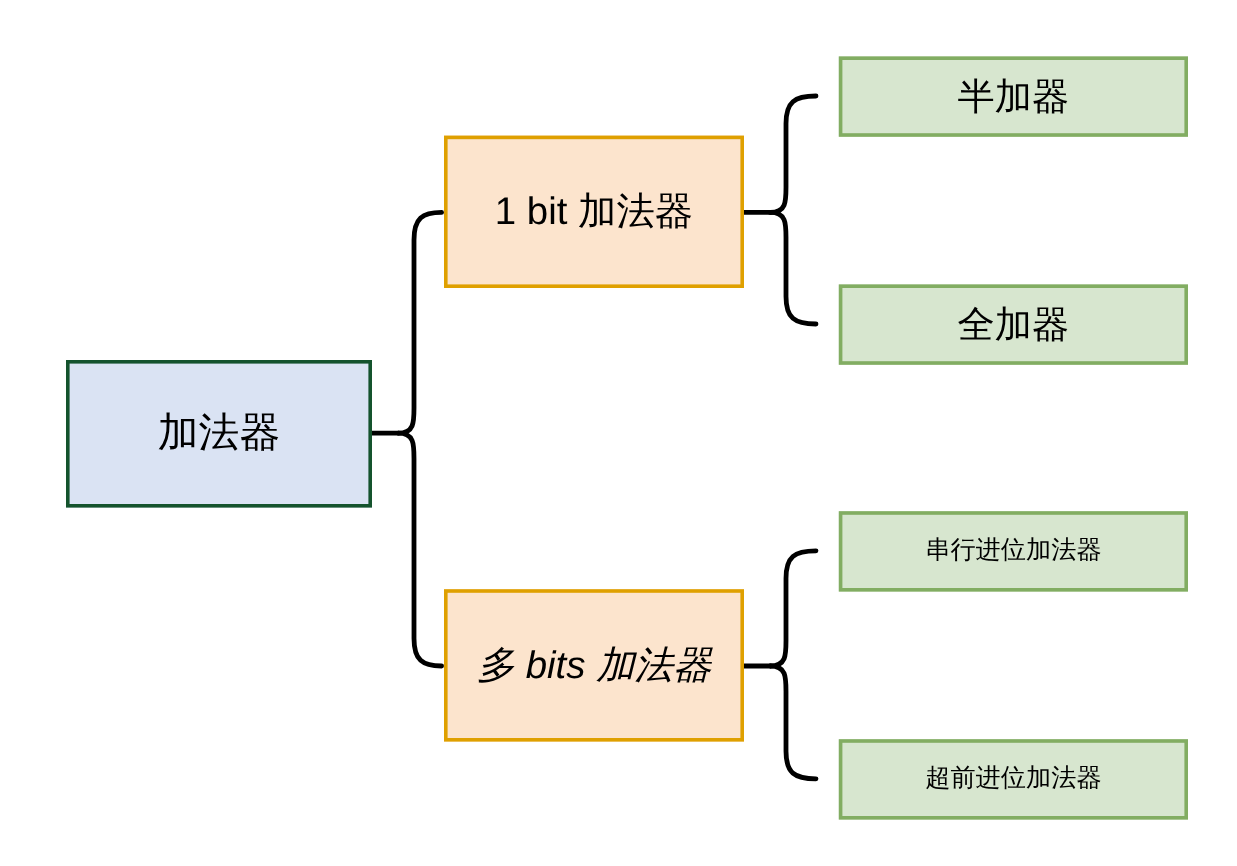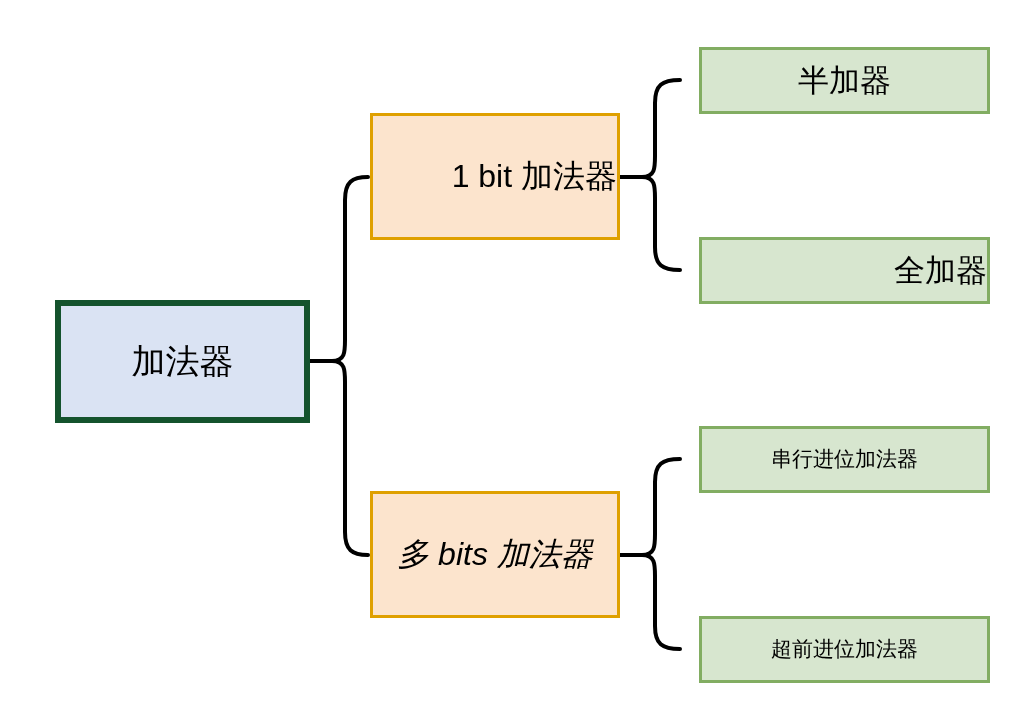--- a/index.html
+++ b/index.html
@@ -26,44 +26,44 @@
     line-height: 1.15;
     white-space: nowrap;
     user-select: none;
   }
   .node-root {
     left: 55px;
     top: 300px;
     width: 255px;
     height: 123px;
     background: #dae3f3;
-    border: 6px solid #14532d;
+    border: 3px solid #14532d;
     font-size: 34px;
   }
   .node-branch {
     left: 370px;
     width: 250px;
     height: 127px;
     background: #fce4cd;
     border: 3px solid #dfa000;
     font-size: 32px;
   }
-  .node-branch.b1 { top: 113px; justify-content: flex-end; }
+  .node-branch.b1 { top: 113px; }
   .node-branch.b2 { top: 491px; font-style: italic; }
   .node-leaf {
     left: 682px;
     width: 291px;
     height: 67px;
     background: #d7e6cf;
     border: 3px solid #82ad62;
     font-size: 31px;
     margin-left: 17px;
   }
   .node-leaf.l1 { top: 47px; }
-  .node-leaf.l2 { top: 237px; justify-content: flex-end; }
+  .node-leaf.l2 { top: 237px; }
   .node-leaf.l3 { top: 426px; }
   .node-leaf.l4 { top: 616px; }
   .node-leaf.wide { font-size: 21px; }
 
   #connectors {
     position: absolute;
     left: 0;
     top: 0;
     width: 1031px;
     height: 722px;

